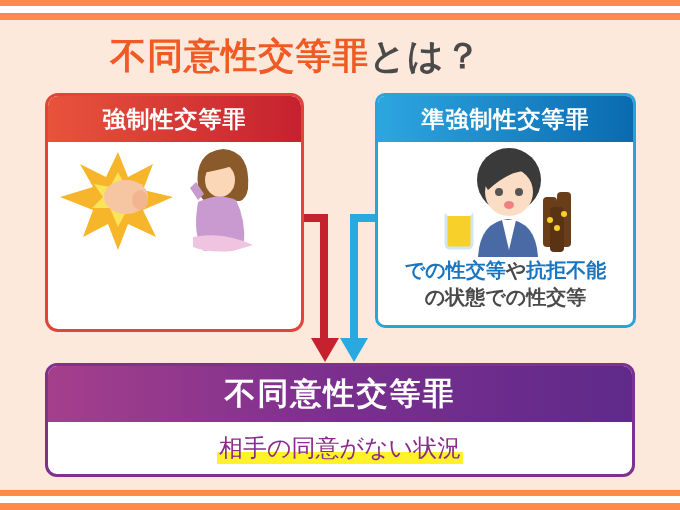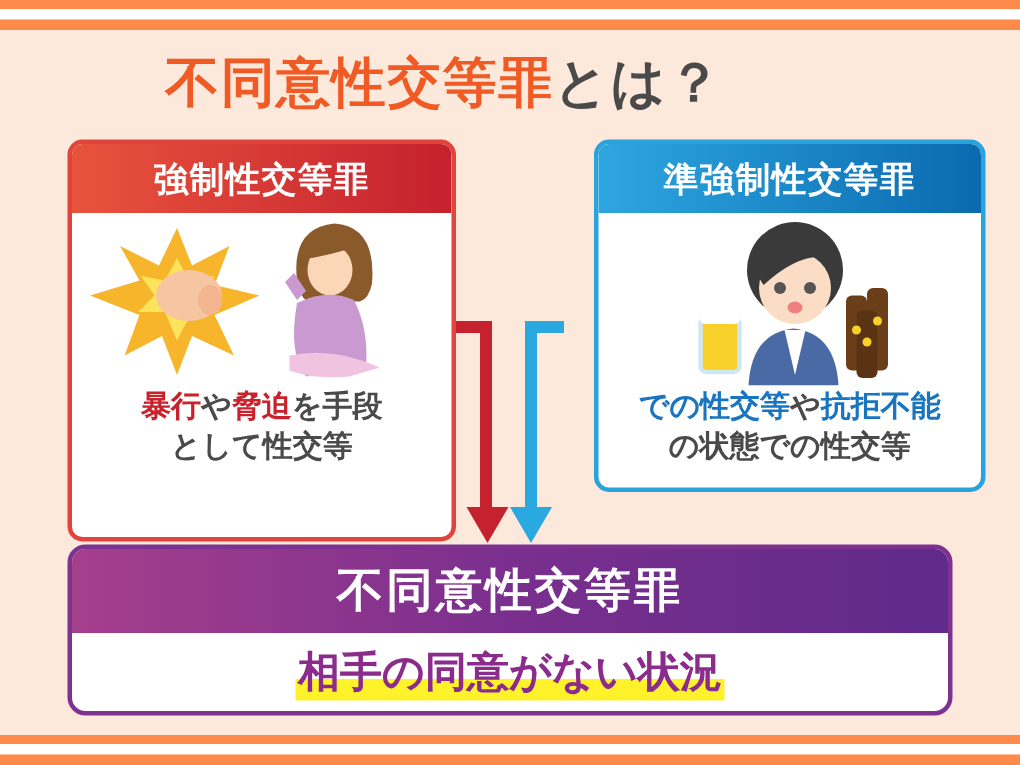--- a/index.html
+++ b/index.html
@@ -20,23 +20,23 @@
   .main-title .rest { color: #4a4a4a; }
 
   .card {
     position: absolute; border-radius: 10px; overflow: hidden; border: 3px solid;
     background: #ffffff;
   }
   .card-header {
     height: 46px; color: #fff; font-weight: bold; font-size: 23px;
     display: flex; align-items: center; justify-content: center; letter-spacing: 1px;
   }
-  .card-left { left: 45px; top: 93px; width: 259px; height: 268px; border-color: #e0443a; }
+  .card-left { left: 45px; top: 93px; width: 259px; height: 239px; border-color: #e0443a; border-radius: 13px; }
   .card-left .card-header { background: linear-gradient(90deg, #e8533c, #c5212f); }
-  .card-right { left: 396px; top: 93px; width: 261px; height: 235px; border-color: #2aa3dd; }
+  .card-right { left: 375px; top: 93px; width: 261px; height: 235px; border-color: #2aa3dd; }
   .card-right .card-header { background: linear-gradient(90deg, #2da6e0, #0a6ab0); }
 
   .illus { position: relative; height: 115px; }
   .card-text {
     text-align: center; font-weight: bold; font-size: 20px; line-height: 27px; color: #4a4a4a;
   }
   .red { color: #c8232d; }
   .blue { color: #1a75c0; }
 
   .arrow-line { position: absolute; }
@@ -45,21 +45,21 @@
     position: absolute; left: 45px; top: 363px; width: 590px; height: 114px;
     border-radius: 12px; overflow: hidden; border: 3px solid #7d3290; background: #fff;
   }
   .result-header {
     height: 56px; display: flex; align-items: center; justify-content: center;
     background: linear-gradient(90deg, #a53f8c, #7a2f8e, #5f2a8a);
     color: #fff; font-size: 31px; font-weight: bold; letter-spacing: 2px;
   }
   .result-body {
     height: 52px; display: flex; align-items: center; justify-content: center;
-    font-size: 28px; font-weight: bold; color: #4a4a4a;
+    font-size: 24px; font-weight: normal; color: #4a4a4a;
   }
   .hl {
     color: #8b2c8c;
     background: linear-gradient(180deg, transparent 62%, #fff22a 62%);
     padding: 0 2px;
   }
 </style>
 </head>
 <body>
 
@@ -94,24 +94,20 @@
     </svg>
     <svg width="253" height="115" viewBox="0 0 253 115" style="position:absolute;left:0;top:0;">
       <path d="M150,45 q-4,-35 25,-38 q28,2 25,40 q-2,10 -8,12 l-35,0 q-6,-4 -7,-14z" fill="#8b5a2b"></path>
       <ellipse cx="172" cy="38" rx="15" ry="17" fill="#fbd7b8"></ellipse>
       <path d="M155,30 q10,-22 35,-8 q-10,4 -30,8z" fill="#8b5a2b"></path>
       <path d="M150,60 q20,-10 38,-2 q10,20 8,45 l-40,6 q-12,-15 -6,-49z" fill="#c89ad0"></path>
       <path d="M150,58 l-8,-12 l6,-6 l8,12z" fill="#c89ad0"></path>
       <path d="M145,95 q30,-6 60,8 l-20,6 q-25,2 -40,-4z" fill="#f0c4e0"></path>
     </svg>
   </div>
-  <div class="card-text">
-    <div><span class="red">暴行</span><span>や</span><span class="red">脅迫</span><span>を手段</span></div>
-    <div>として性交等</div>
-  </div>
 </div>
 
 <div class="card card-right">
   <div class="card-header">準強制性交等罪</div>
   <div class="illus">
     <svg width="255" height="115" viewBox="0 0 255 115">
       <ellipse cx="131" cy="38" rx="32" ry="32" fill="#3a3a3a"></ellipse>
       <ellipse cx="131" cy="50" rx="24" ry="24" fill="#fbdcc4"></ellipse>
       <path d="M105,40 q10,-30 50,-10 q-20,-5 -45,18z" fill="#3a3a3a"></path>
       <circle cx="121" cy="50" r="4" fill="#555"></circle>

